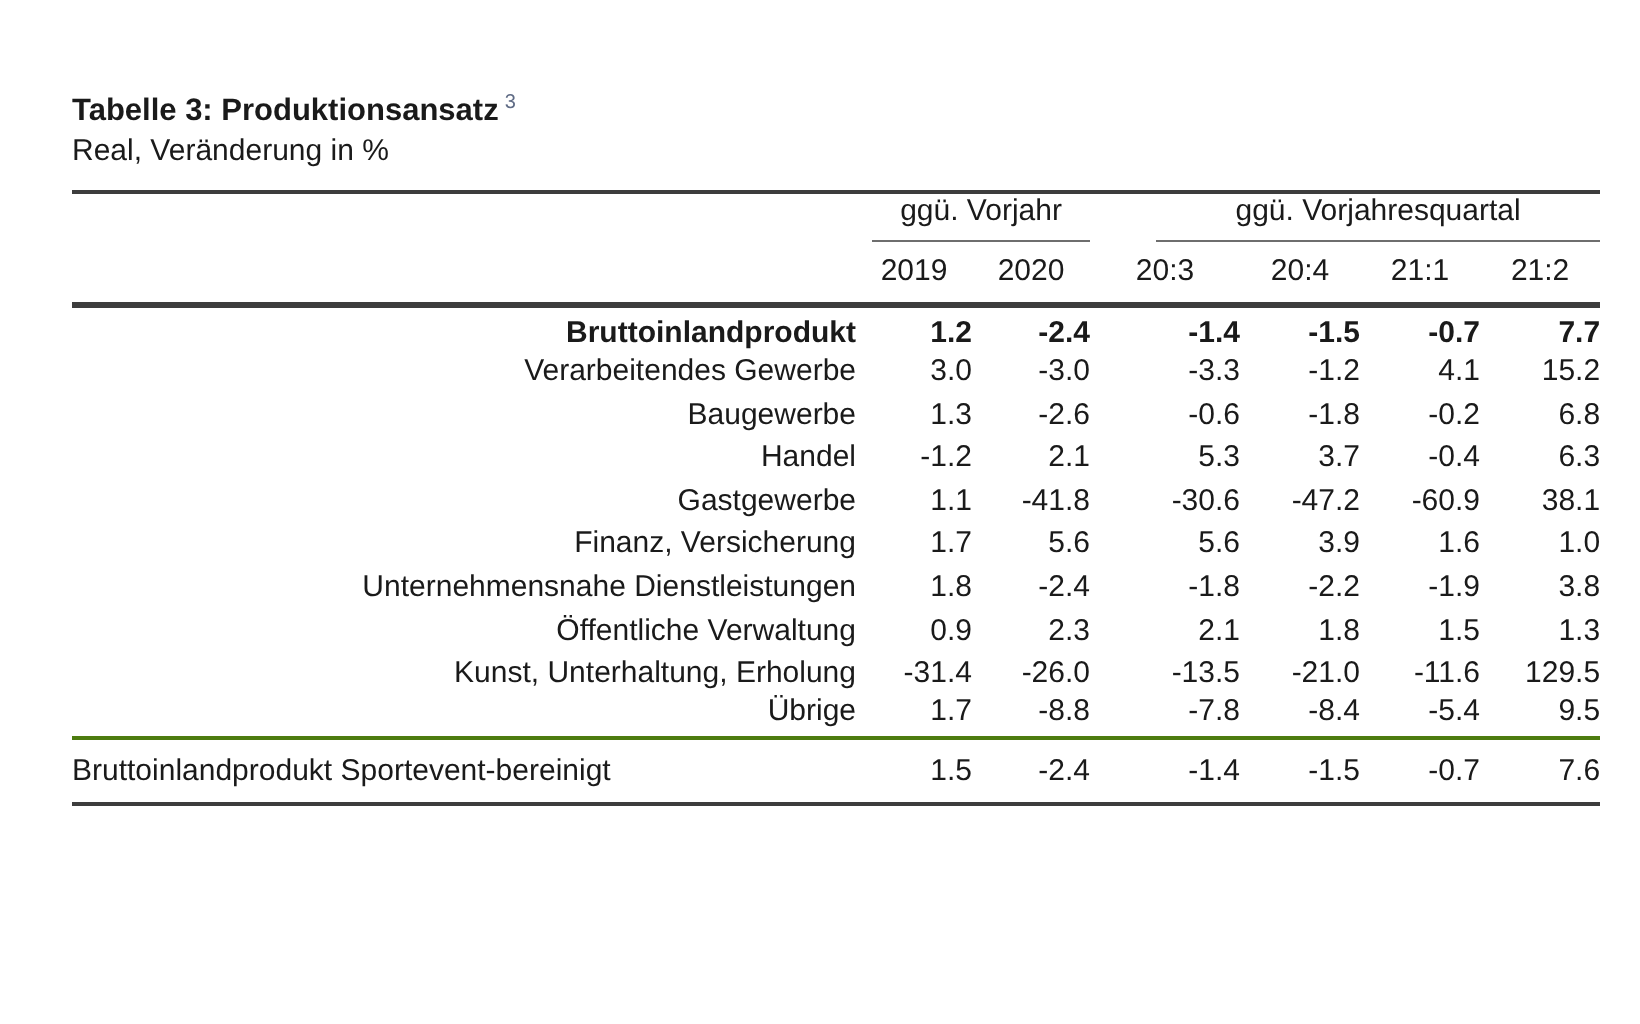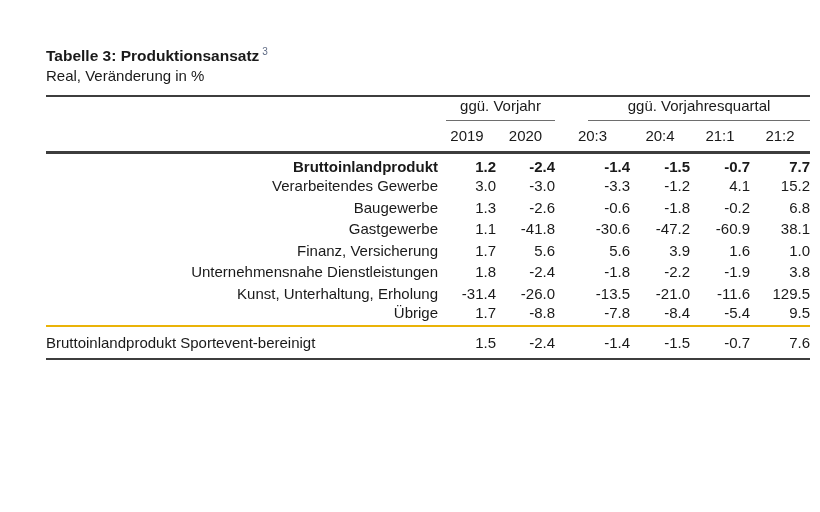--- a/index.html
+++ b/index.html
@@ -3,21 +3,21 @@
 <meta charset="utf-8">
 <style>
   * { box-sizing: border-box; }
   html, body {
     margin: 0; padding: 0;
     width: 820px; height: 512px;
     background: #ffffff;
     font-family: "Liberation Sans", sans-serif;
     color: #1a1a1a;
   }
-  .page { padding: 42px 20px 0 46px; }
+  .page { padding: 42px 20px 0 36px; }
 
   .title-line { font-size: 15.5px; font-weight: bold; line-height: 20px; }
   .footnote-sup {
     color: #5f6b85;
     font-size: 10px;
     font-weight: normal;
     vertical-align: super;
     margin-left: 3px;
   }
   .subtitle { font-size: 15px; line-height: 20px; font-weight: normal; }
@@ -59,21 +59,21 @@
   tbody tr td, tbody tr th { height: 21.6px; vertical-align: middle; }
   tbody th.row-label { text-align: right; font-weight: normal; }
   tbody td.num { text-align: right; }
   tbody tr.bold th, tbody tr.bold td { font-weight: bold; }
   tbody tr:first-child td, tbody tr:first-child th { padding-top: 4px; }
   tbody tr:last-child td, tbody tr:last-child th { padding-bottom: 4px; }
 
   tfoot tr td, tfoot tr th {
     height: 33px;
     vertical-align: middle;
-    border-top: 2px solid #eab308;
+    border-top: 2px solid #4d7c0f;
     border-bottom: 2px solid #3d3d3d;
   }
   tfoot th.row-label { text-align: left; font-weight: normal; }
   tfoot td.num { text-align: right; }
 </style>
 </head>
 <body>
 
 <div class="page">
 
@@ -137,20 +137,29 @@
         <tr>
     <th class="row-label">Baugewerbe</th>
     <td class="num">1.3</td>
     <td class="num">-2.6</td>
     <td class="num">-0.6</td>
     <td class="num">-1.8</td>
     <td class="num">-0.2</td>
     <td class="num">6.8</td>
   </tr>
         <tr>
+    <th class="row-label">Handel</th>
+    <td class="num">-1.2</td>
+    <td class="num">2.1</td>
+    <td class="num">5.3</td>
+    <td class="num">3.7</td>
+    <td class="num">-0.4</td>
+    <td class="num">6.3</td>
+  </tr>
+        <tr>
     <th class="row-label">Gastgewerbe</th>
     <td class="num">1.1</td>
     <td class="num">-41.8</td>
     <td class="num">-30.6</td>
     <td class="num">-47.2</td>
     <td class="num">-60.9</td>
     <td class="num">38.1</td>
   </tr>
         <tr>
     <th class="row-label">Finanz, Versicherung</th>
@@ -162,20 +171,29 @@
     <td class="num">1.0</td>
   </tr>
         <tr>
     <th class="row-label">Unternehmensnahe Dienstleistungen</th>
     <td class="num">1.8</td>
     <td class="num">-2.4</td>
     <td class="num">-1.8</td>
     <td class="num">-2.2</td>
     <td class="num">-1.9</td>
     <td class="num">3.8</td>
+  </tr>
+        <tr>
+    <th class="row-label">Öffentliche Verwaltung</th>
+    <td class="num">0.9</td>
+    <td class="num">2.3</td>
+    <td class="num">2.1</td>
+    <td class="num">1.8</td>
+    <td class="num">1.5</td>
+    <td class="num">1.3</td>
   </tr>
         <tr>
     <th class="row-label">Kunst, Unterhaltung, Erholung</th>
     <td class="num">-31.4</td>
     <td class="num">-26.0</td>
     <td class="num">-13.5</td>
     <td class="num">-21.0</td>
     <td class="num">-11.6</td>
     <td class="num">129.5</td>
   </tr>

